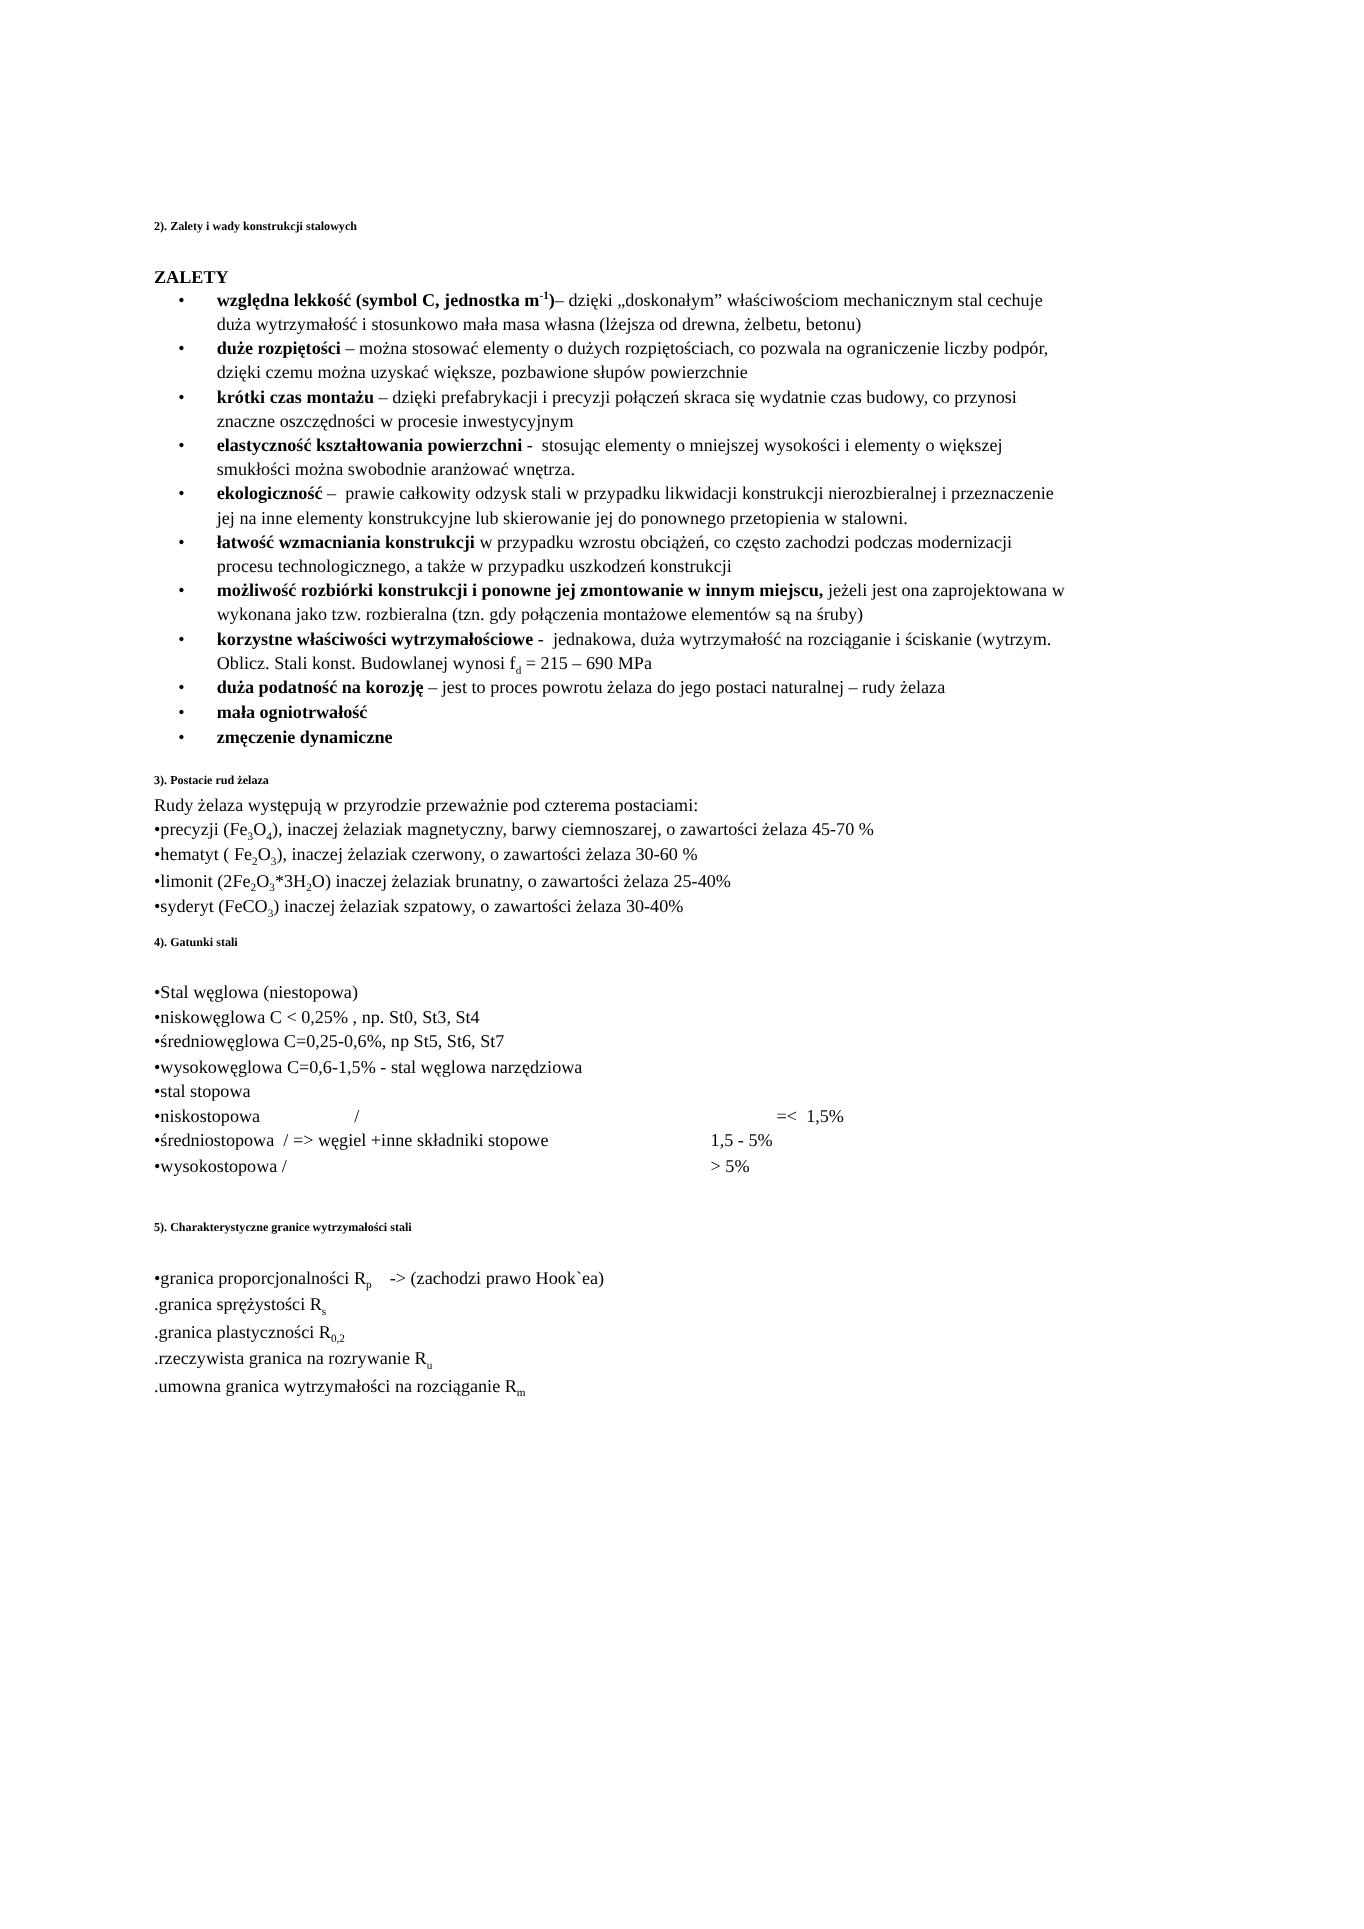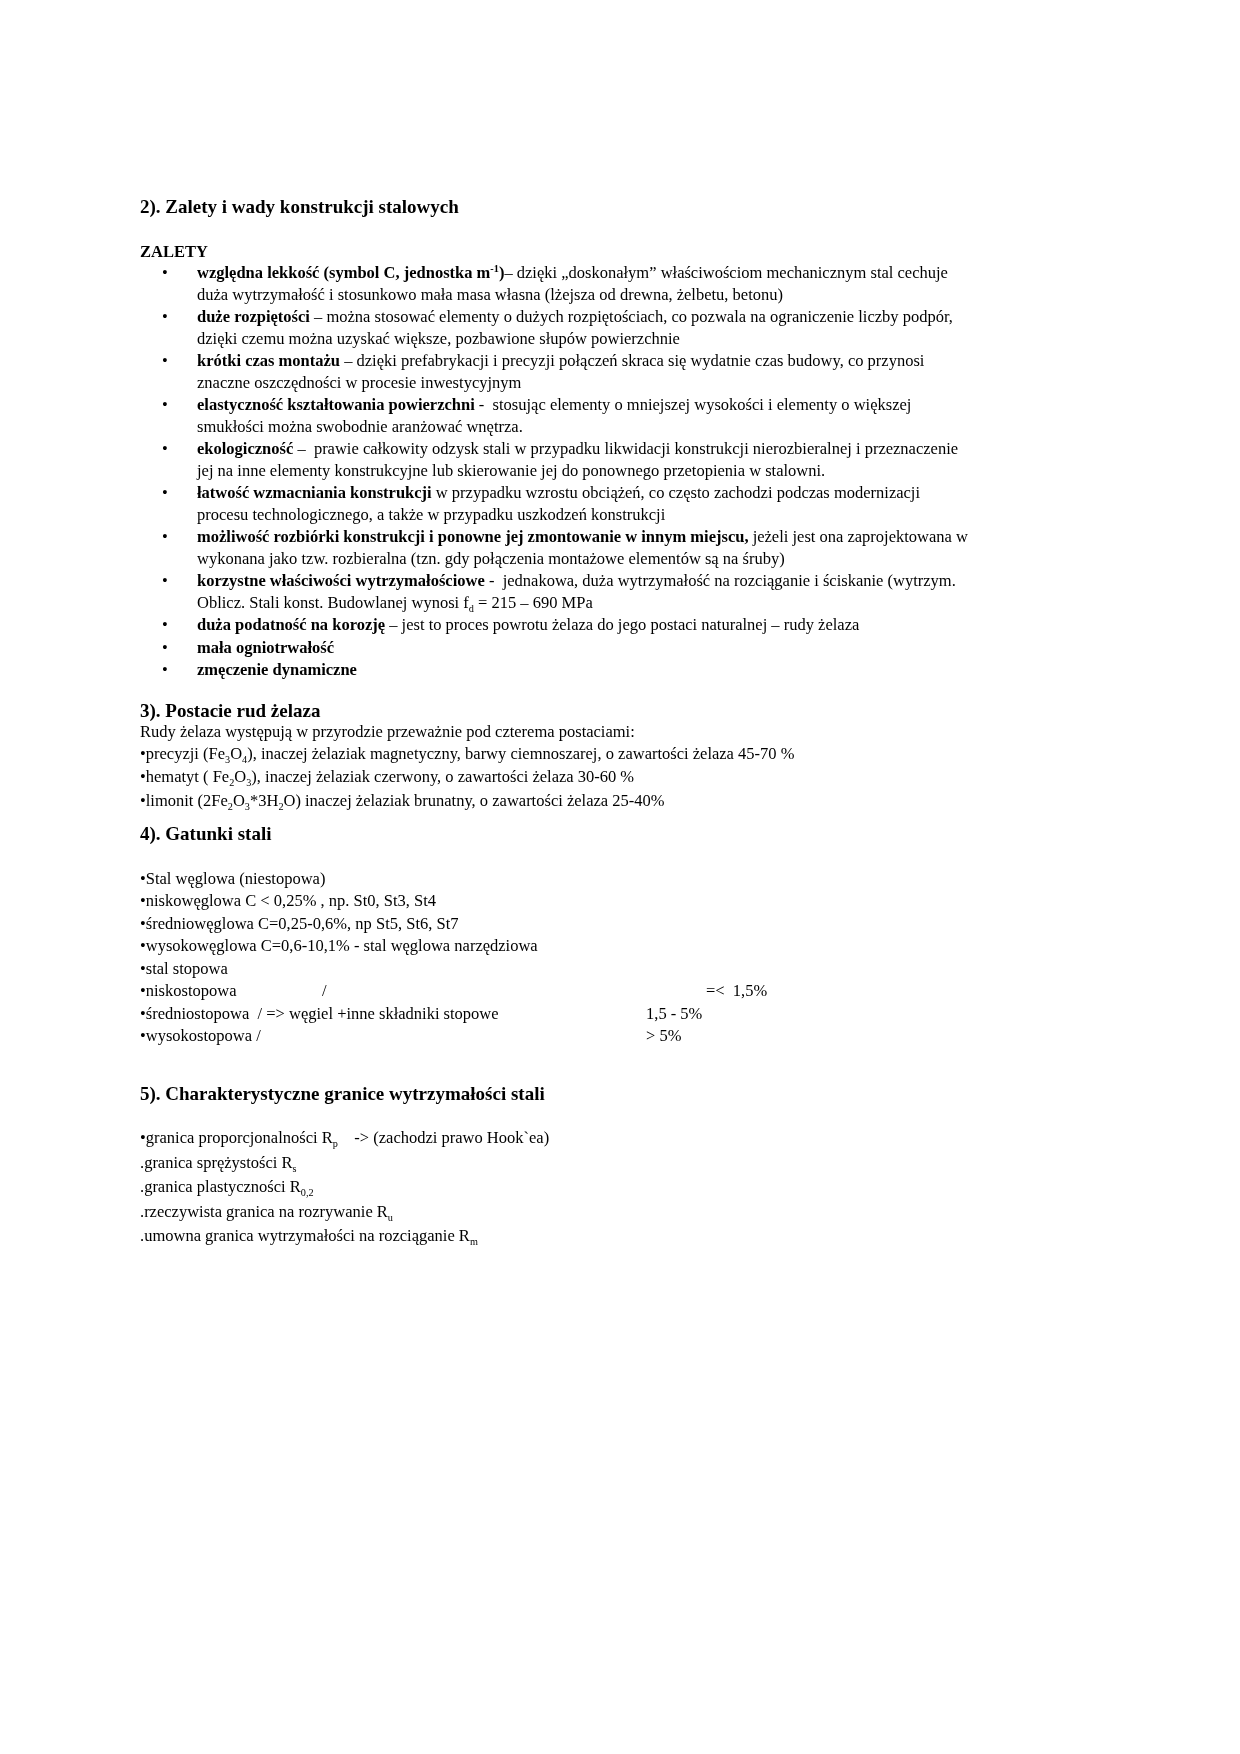--- a/index.html
+++ b/index.html
@@ -8,21 +8,21 @@
     width:1240px; height:1754px; overflow:hidden;
     font-family:"Liberation Serif", serif;
     color:#000;
   }
   .page {
     padding:196px 120px 0 140px;
     font-size:16.5px;
     line-height:21.5px;
   }
   .b { font-weight:bold;text-align:right; }
-  .sec-title { font-weight:bold; font-size:19px; }
+  .sec-title { font-weight:bold; font-size:11px; }
   .subhead { font-weight:bold; }
   .mb-line { margin-bottom:23px; }
   .mt-wady { margin-top:21px; }
   .mt-s3 { margin-top:19px; }
   .mt-s4 { margin-top:12px; }
   .mt-s5 { margin-top:36px; }
 
   sup, sub { font-size:0.62em; line-height:0; }
   sup { vertical-align:super; }
   sub { vertical-align:sub; }
@@ -104,28 +104,29 @@
         <div class="li-text"><span class="b">zmęczenie dynamiczne</span></div>
       </div>
     </div>
 
   <div class="sec-title mt-s3">3). Postacie rud żelaza</div>
   <div class="p-row">Rudy żelaza występują w przyrodzie przeważnie pod czterema postaciami:</div>
   <div class="plist rudy">
       <div class="p-row"><span>•precyzji (Fe</span><sub>3</sub><span>O</span><sub>4</sub><span>), inaczej żelaziak magnetyczny, barwy ciemnoszarej, o zawartości żelaza 45-70 %</span></div>
       <div class="p-row"><span>•hematyt ( Fe</span><sub>2</sub><span>O</span><sub>3</sub><span>), inaczej żelaziak czerwony, o zawartości żelaza 30-60 %</span></div>
       <div class="p-row"><span>•limonit (2Fe</span><sub>2</sub><span>O</span><sub>3</sub><span>*3H</span><sub>2</sub><span>O) inaczej żelaziak brunatny, o zawartości żelaza 25-40%</span></div>
+      <div class="p-row"><span>•syderyt (FeCO</span><sub>3</sub><span>) inaczej żelaziak szpatowy, o zawartości żelaza 30-40%</span></div>
     </div>
 
   <div class="sec-title mt-s4 mb-line">4). Gatunki stali</div>
   <div class="plist gatunki">
       <div class="p-row"><span>•Stal węglowa (niestopowa)</span></div>
       <div class="p-row"><span>•niskowęglowa C &lt; 0,25% , np. St0, St3, St4</span></div>
       <div class="p-row"><span>•średniowęglowa C=0,25-0,6%, np St5, St6, St7</span></div>
-      <div class="p-row"><span>•wysokowęglowa C=0,6-10,1% - stal węglowa narzędziowa</span></div>
+      <div class="p-row"><span>•wysokowęglowa C=0,6-1,5% - stal węglowa narzędziowa</span></div>
       <div class="p-row"><span>•stal stopowa</span></div>
       <div class="p-row"><span>•niskostopowa</span><span class="mid">/</span><span class="right">=&lt;  1,5%</span></div>
       <div class="p-row"><span>•średniostopowa  / =&gt; węgiel +inne składniki stopowe</span><span class="right">1,5 - 5%</span></div>
       <div class="p-row"><span>•wysokostopowa /</span><span class="right">&gt; 5%</span></div>
     </div>
 
   <div class="sec-title mt-s5 mb-line">5). Charakterystyczne granice wytrzymałości stali</div>
   <div class="plist granice">
       <div class="p-row"><span>•granica proporcjonalności R</span><sub>p</sub><span>    -&gt; (zachodzi prawo Hook`ea)</span></div>
       <div class="p-row"><span>.granica sprężystości R</span><sub>s</sub></div>

